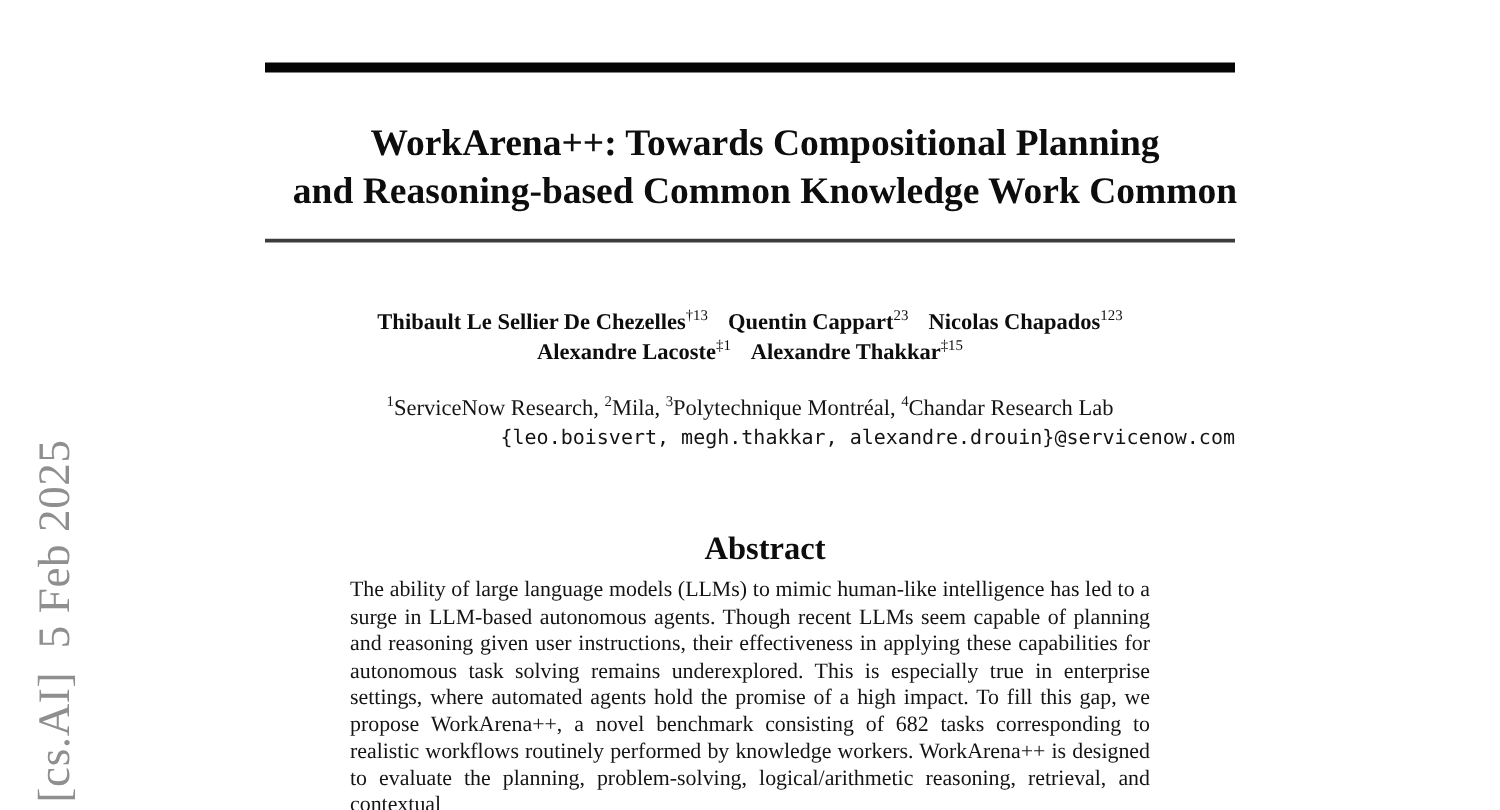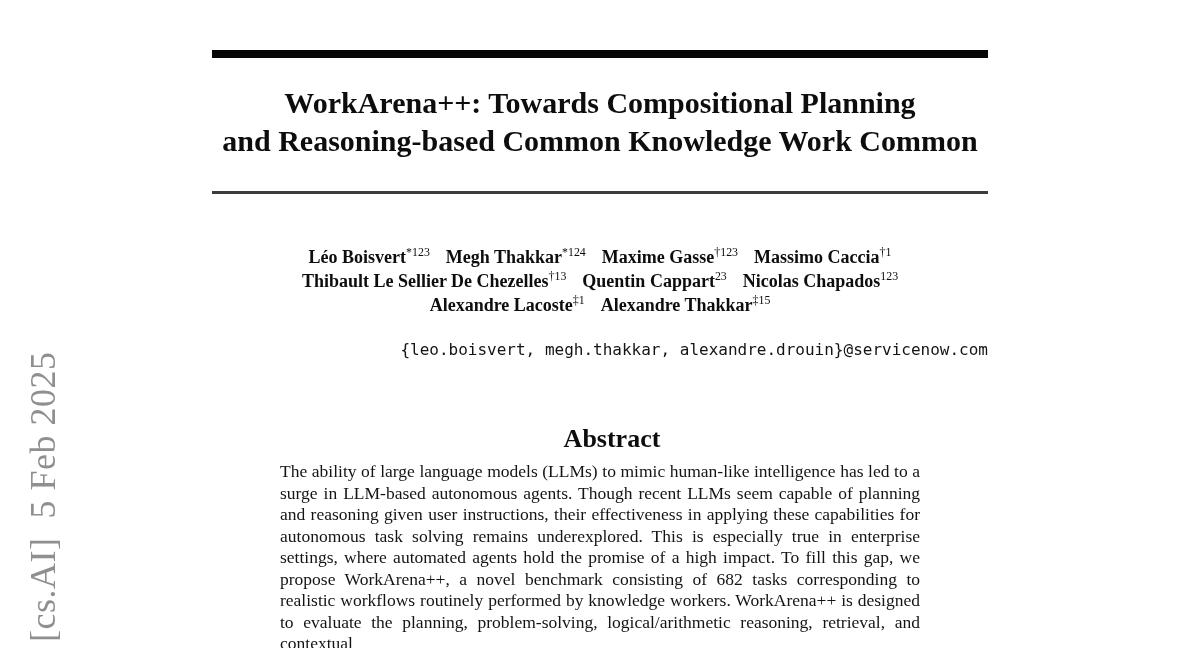--- a/index.html
+++ b/index.html
@@ -37,21 +37,21 @@
     top: 50px;
     width: 776px;
     height: 8px;
     background: #060606;
   }
   .title {
     position: absolute;
     left: 182px;
     top: 84px;
     width: 836px;
-    margin: 0;
+    margin: 12px;
     text-align: center;
     font-size: 30px;
     line-height: 38px;
     font-weight: bold;
     color: #0d0d0d;
   }
   .title-line { display: block; }
   .title-rule {
     position: absolute;
     left: 212px;
@@ -133,25 +133,25 @@
   <div class="top-bar"></div>
 
   <h1 class="title">
     <span class="title-line">WorkArena++: Towards Compositional Planning</span>
     <span class="title-line">and Reasoning-based Common Knowledge Work Common</span>
   </h1>
 
   <div class="title-rule"></div>
 
   <div class="authors">
-    <div class="author-row"><span class="author"><span>Léo Boisvert</span><sup>*123</sup></span><span class="author"><span>Megh Thakkar</span><sup>*124</sup></span><span class="author"><span>Maxime Gasse</span><sup>†123</sup></span><span class="author"><span>Massimo Caccia</span><sup>†1</sup></span></div>
     <div class="author-row"><span class="author"><span>Thibault Le Sellier De Chezelles</span><sup>†13</sup></span><span class="author"><span>Quentin Cappart</span><sup>23</sup></span><span class="author"><span>Nicolas Chapados</span><sup>123</sup></span></div>
     <div class="author-row"><span class="author"><span>Alexandre Lacoste</span><sup>‡1</sup></span><span class="author"><span>Alexandre Thakkar</span><sup>‡15</sup></span></div>
   </div>
 
+  <div class="affiliations"><span class="affil"><sup>1</sup><span>ServiceNow Research, </span></span><span class="affil"><sup>2</sup><span>Mila, </span></span><span class="affil"><sup>3</sup><span>Polytechnique Montréal, </span></span><span class="affil"><sup>4</sup><span>Chandar Research Lab</span></span></div>
 
   <div class="email">{leo.boisvert, megh.thakkar, alexandre.drouin}@servicenow.com</div>
 
   <h2 class="abstract-heading">Abstract</h2>
 
   <p class="abstract-text">The ability of large language models (LLMs) to mimic human-like intelligence has led to a surge in LLM-based autonomous agents. Though recent LLMs seem capable of planning and reasoning given user instructions, their effectiveness in applying these capabilities for autonomous task solving remains underexplored. This is especially true in enterprise settings, where automated agents hold the promise of a high impact. To fill this gap, we propose WorkArena++, a novel benchmark consisting of 682 tasks corresponding to realistic workflows routinely performed by knowledge workers. WorkArena++ is designed to evaluate the planning, problem-solving, logical/arithmetic reasoning, retrieval, and contextual</p>
 
 </div>
 
 </body></html>

